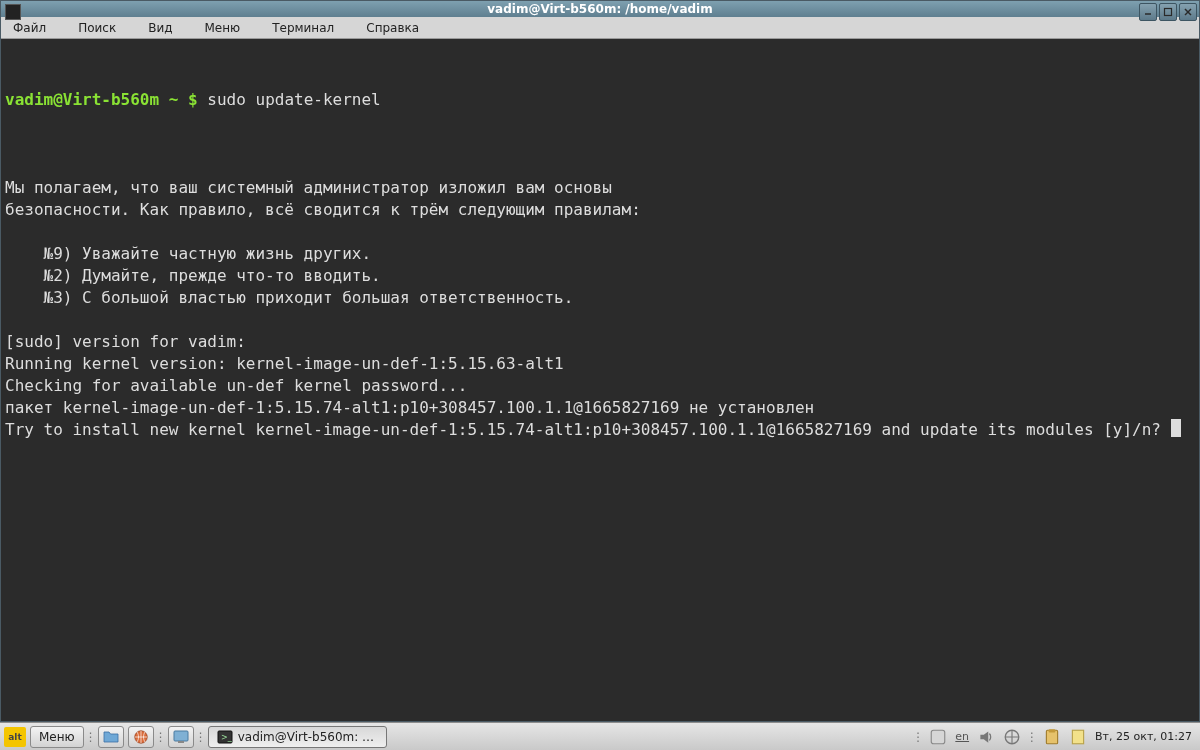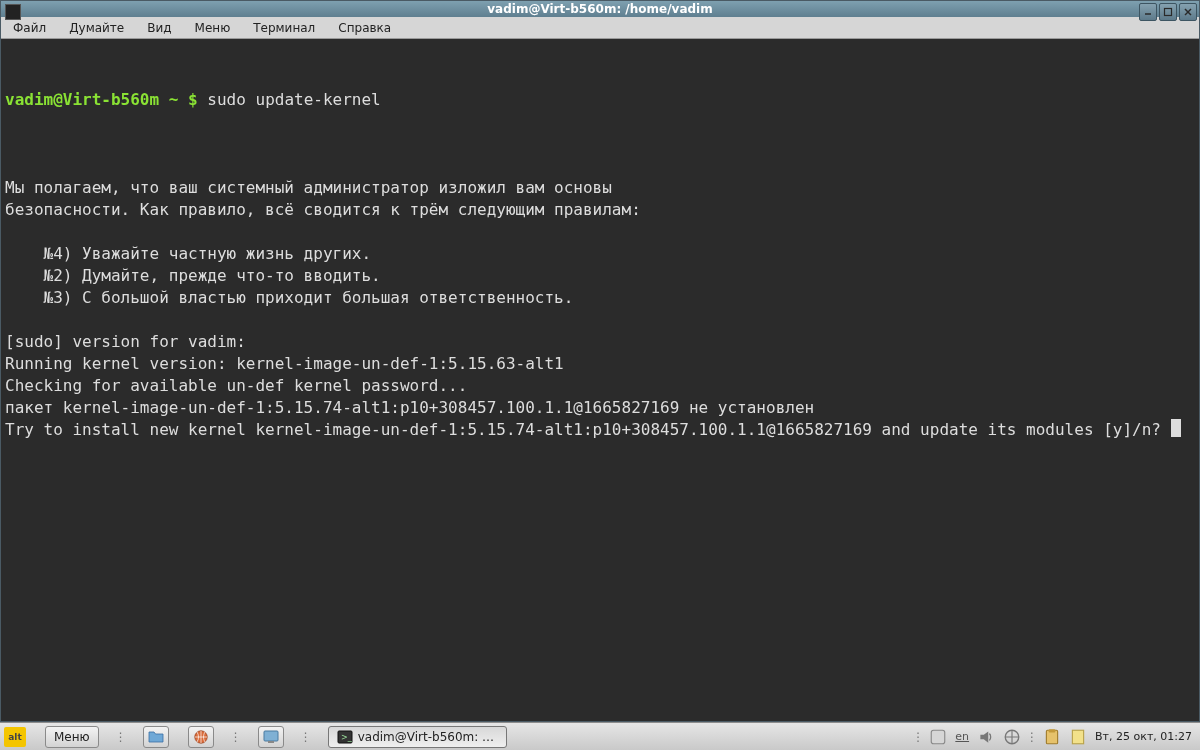--- a/index.html
+++ b/index.html
@@ -7,34 +7,34 @@
   body { background: #6a8596; position: relative; }
 
   
   .window { position: absolute; left: 0; top: 0; right: 0; bottom: 28px; display: flex; flex-direction: column; border: 1px solid #4a5a64; }
   .titlebar { height: 16px; background: linear-gradient(to bottom, #7ea0b0 0%, #5f7f90 100%); display: flex; align-items: center; justify-content: center; position: relative; color: #fff; font-size: 12px; font-weight: bold; }
   .titlebar .app-icon { position: absolute; left: 4px; top: 3px; width: 16px; height: 16px; background: #222; border: 1px solid #555; }
   .titlebar .window-buttons { position: absolute; right: 2px; top: 2px; display: flex; gap: 2px; }
   .titlebar .wbtn { width: 18px; height: 18px; background: linear-gradient(to bottom,#85a1b0,#5d7a8a); border: 1px solid #3d5562; border-radius: 2px; display: flex; align-items: center; justify-content: center; font-size: 11px; color: #2a2a2a; cursor: pointer; }
   .titlebar .wbtn svg { width: 10px; height: 10px; }
 
-  .menubar { height: 22px; background: #d6d6d6; display: flex; align-items: center; padding: 0 4px; gap: 7px; font-size: 12px; color: #222; border-bottom: 1px solid #9a9a9a; }
+  .menubar { height: 22px; background: #d6d6d6; display: flex; align-items: center; padding: 0 4px; gap: 16px; font-size: 12px; color: #222; border-bottom: 1px solid #9a9a9a; }
   .menubar .menu-item { padding: 2px 8px; cursor: pointer; }
 
   .terminal { flex: 1; background: #2b2b2b; color: #dddddd; font-family: "DejaVu Sans Mono","Liberation Mono",monospace; font-size: 16px; line-height: 22px; padding: 6px 8px 4px 4px; white-space: pre-wrap; word-break: break-all; }
   .term-prompt .user { color: #8ae234; font-weight: bold; }
   .term-prompt .path { color: #8ae234; font-weight: bold; }
   .term-prompt .dollar { color: #8ae234; font-weight: bold; }
   .term-prompt .cmd { color: #dddddd; }
   .term-block { margin-top: 0; }
   .cursor { display: inline-block; width: 10px; height: 18px; background: #dddddd; vertical-align: -2px; }
 
   
   .taskbar { position: absolute; left: 0; right: 0; bottom: 0; height: 28px; background: linear-gradient(to bottom,#e6e6e6,#c9c9c9); border-top: 1px solid #8d8d8d; display: flex; align-items: center; font-size: 12px; color: #222; }
-  .taskbar .tb-left { display: flex; align-items: center; gap: 19px; padding-left: 4px; }
+  .taskbar .tb-left { display: flex; align-items: center; gap: 4px; padding-left: 4px; }
   .taskbar .tb-btn { height: 22px; display: flex; align-items: center; padding: 0 8px; border: 1px solid #8a8a8a; border-radius: 3px; background: linear-gradient(to bottom,#f3f3f3,#d3d3d3); cursor: pointer; gap: 5px; }
   .taskbar .tb-btn.pressed { background: linear-gradient(to bottom,#d8d8d8,#efefef); border-color: #777; }
   .taskbar .tb-sep { width: 6px; height: 22px; display: flex; align-items: center; justify-content: center; color: #777; }
   .taskbar .tb-spacer { flex: 1; }
   .taskbar .tb-right { display: flex; align-items: center; gap: 8px; padding-right: 8px; }
   .taskbar .tray-icon { width: 18px; height: 18px; display: flex; align-items: center; justify-content: center; color: #555; }
   .taskbar .clock { font-size: 11px; }
   .alt-logo { width: 22px; height: 20px; background: #f4c500; border-radius: 2px; display:flex; align-items:center; justify-content:center; font-size:9px; font-weight:bold; color:#444; }
   .launcher-icon { width:16px; height:16px; display:flex; align-items:center; justify-content:center; }
 </style>
@@ -60,34 +60,34 @@
           <svg viewBox="0 0 10 10">
             <line x1="2" y1="2" x2="8" y2="8" stroke="#2a2a2a" stroke-width="1.5"></line>
             <line x1="8" y1="2" x2="2" y2="8" stroke="#2a2a2a" stroke-width="1.5"></line>
           </svg>
         </div>
     </div>
   </div>
 
   <div class="menubar">
     <span class="menu-item">Файл</span>
-    <span class="menu-item">Думайте</span>
+    <span class="menu-item">Поиск</span>
     <span class="menu-item">Вид</span>
     <span class="menu-item">Меню</span>
     <span class="menu-item">Терминал</span>
     <span class="menu-item">Справка</span>
   </div>
 
   <div class="terminal">
     <div class="term-prompt"><span class="user">vadim@Virt-b560m</span> <span class="path">~</span> <span class="dollar">$</span> <span class="cmd">sudo update-kernel</span></div>
     <div class="term-block"><span></span>
 <span>Мы полагаем, что ваш системный администратор изложил вам основы</span>
 <span>безопасности. Как правило, всё сводится к трём следующим правилам:</span>
 <span></span>
-<span>    №4) Уважайте частную жизнь других.</span>
+<span>    №9) Уважайте частную жизнь других.</span>
 <span>    №2) Думайте, прежде что-то вводить.</span>
 <span>    №3) С большой властью приходит большая ответственность.</span>
 <span></span>
 <span>[sudo] version for vadim: </span>
 <span>Running kernel version: kernel-image-un-def-1:5.15.63-alt1</span>
 <span>Checking for available un-def kernel password...</span>
 <span>пакет kernel-image-un-def-1:5.15.74-alt1:p10+308457.100.1.1@1665827169 не установлен</span>
 <span>Try to install new kernel kernel-image-un-def-1:5.15.74-alt1:p10+308457.100.1.1@1665827169 and update its modules [y]/n? </span><span class="cursor"></span></div>
   </div>
 </div>

